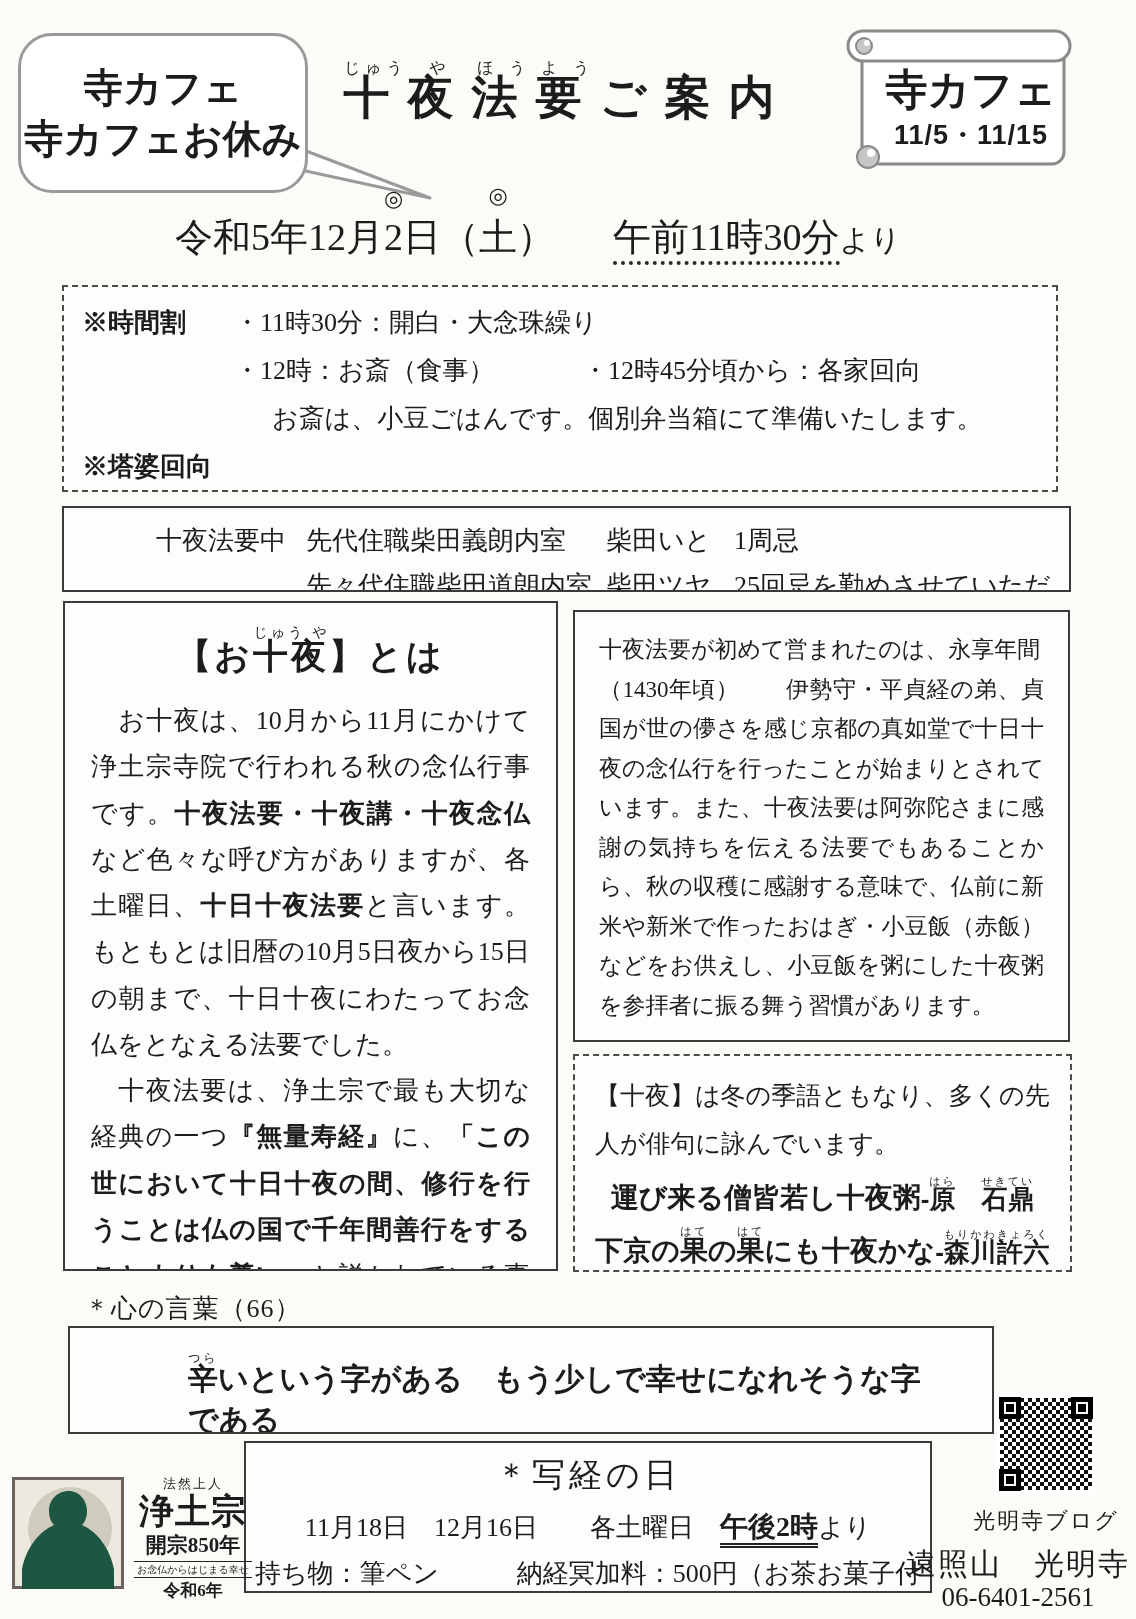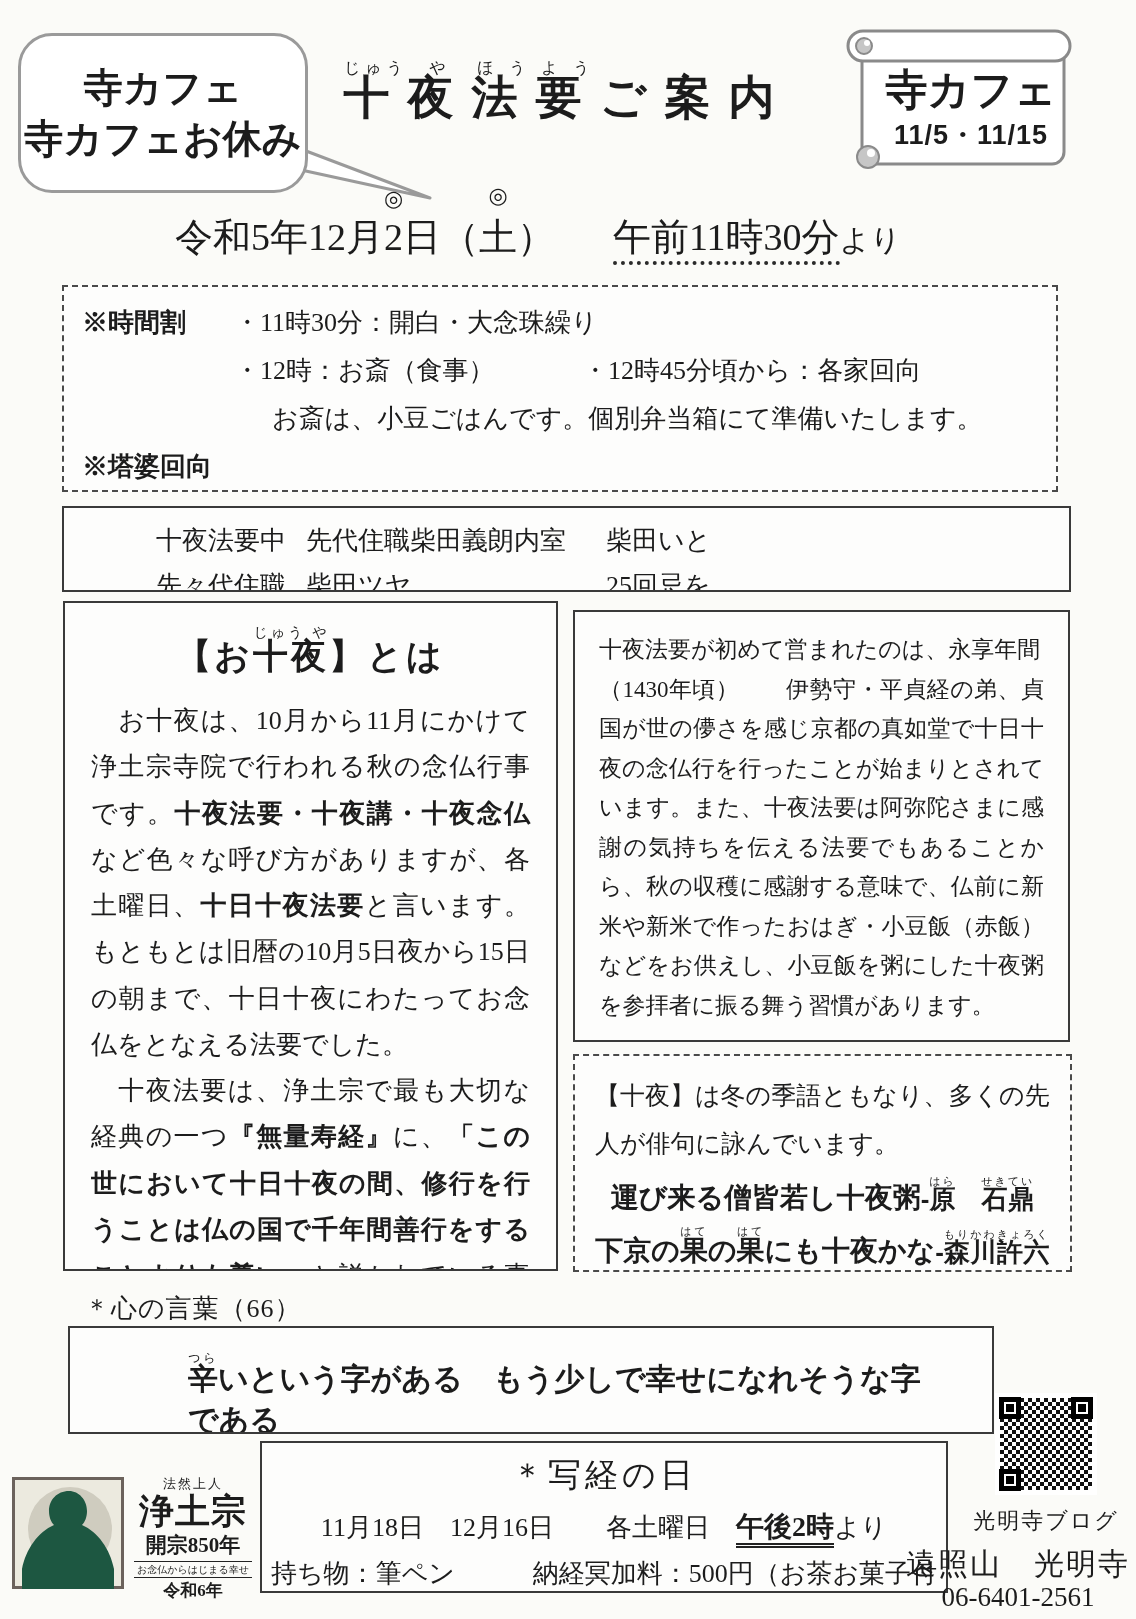--- a/index.html
+++ b/index.html
@@ -67,21 +67,21 @@
   .haiku .poem{font-family:"Liberation Sans",sans-serif;font-weight:bold;font-size:28px;}
   .haiku .poet{font-family:"Liberation Sans",sans-serif;font-weight:bold;font-size:26px;white-space:nowrap;}
   .haiku ruby rt{font-size:11px;font-weight:normal;}
 
   .kokoro{position:absolute;left:84px;top:1291px;font-size:26px;letter-spacing:1px;}
 
   .quote{left:68px;top:1326px;width:926px;height:108px;padding:24px 60px 0 118px;}
   .quote .q{font-family:"Liberation Sans",sans-serif;font-weight:bold;font-size:30px;}
   .quote .q ruby rt{font-size:12px;font-weight:normal;}
 
-  .shakyo{left:260px;top:1441px;width:688px;height:152px;padding:10px 8px;text-align:center;}
+  .shakyo{left:244px;top:1441px;width:688px;height:152px;padding:10px 8px;text-align:center;}
   .shakyo .ttl{font-size:33px;letter-spacing:4px;margin-bottom:10px;}
   .shakyo .l1{font-size:26px;margin-bottom:10px;}
   .shakyo .time{font-weight:bold;font-size:28px;border-bottom:5px double #222;padding-bottom:1px;margin-top:12px;}
   .shakyo .l2{font-size:26px;}
 
   
   .monk{position:absolute;left:12px;top:1477px;width:112px;height:112px;}
   .logotxt{position:absolute;left:134px;top:1477px;width:118px;text-align:center;line-height:1.1;}
   .logotxt .lt{font-size:13px;letter-spacing:2px;}
   .logotxt .lm{font-size:35px;font-weight:bold;letter-spacing:1px;margin:2px 0;}
@@ -142,20 +142,21 @@
   <div class="row row3">お斎は、小豆ごはんです。個別弁当箱にて準備いたします。</div>
   <div class="row"><span class="lbl">※塔婆回向料</span><span class="feeval">1霊　1,000円</span></div>
 
 </div>
 
 <div class="box memorial serif">
   <div class="grid">
     <span>十夜法要中</span>
     <span>先代住職柴田義朗内室</span>
     <span>柴田いと</span>
+    <span>1周忌</span>
     <span></span>
     <span>先々代住職柴田道朗内室</span>
     <span>柴田ツヤ</span>
     <span>25回忌を勤めさせていただきます</span>
   </div>
 </div>
 
 <div class="box leftcol serif">
   <h2><span>【お</span><ruby><span>十夜</span><rt>じゅう や</rt></ruby><span>】とは</span></h2>
   <p><span>　お十夜は、10月から11月にかけて浄土宗寺院で行われる秋の念仏行事です。</span><span class="bd">十夜法要・十夜講・十夜念仏</span><span>など色々な呼び方がありますが、各土曜日、</span><span class="bd">十日十夜法要</span><span>と言います。もともとは旧暦の10月5日夜から15日の朝まで、十日十夜にわたってお念仏をとなえる法要でした。</span></p>

